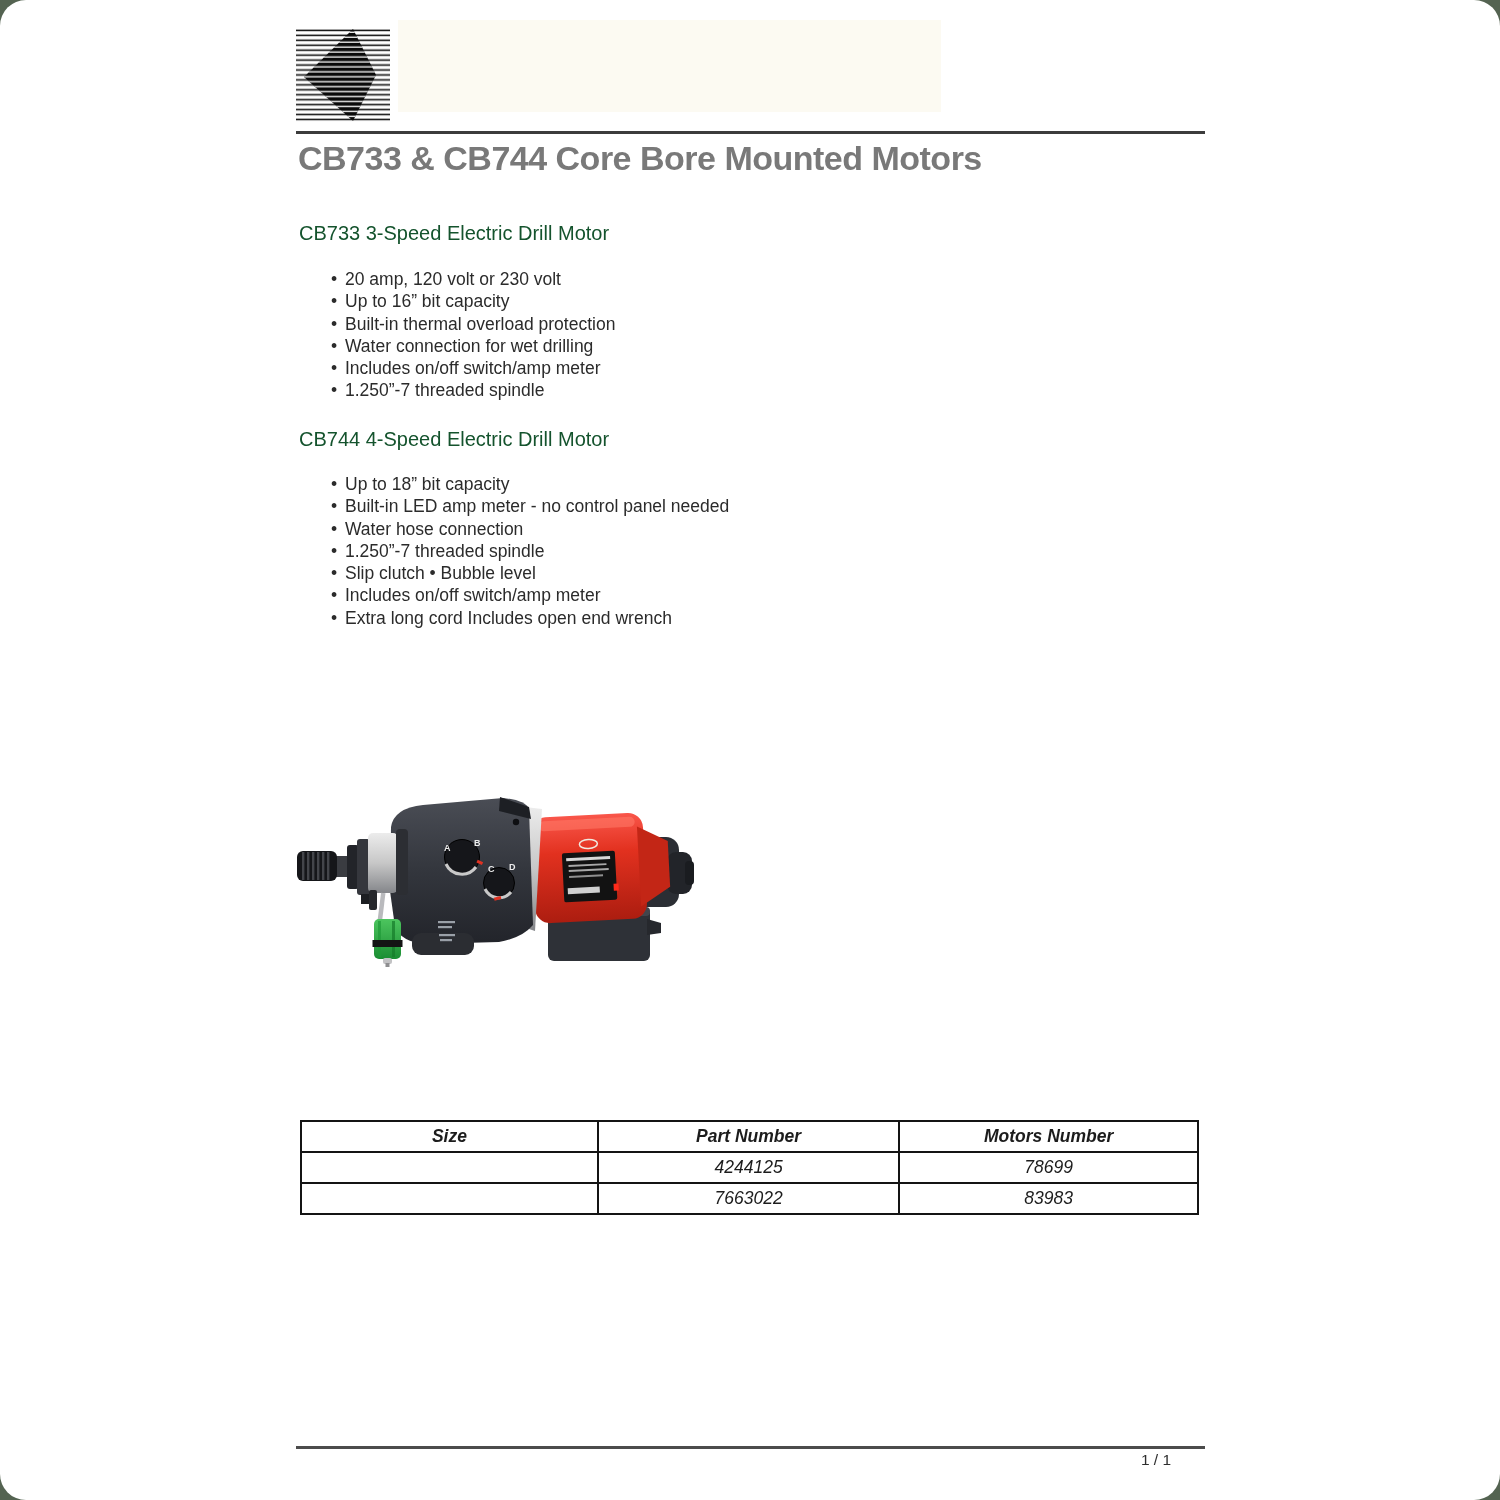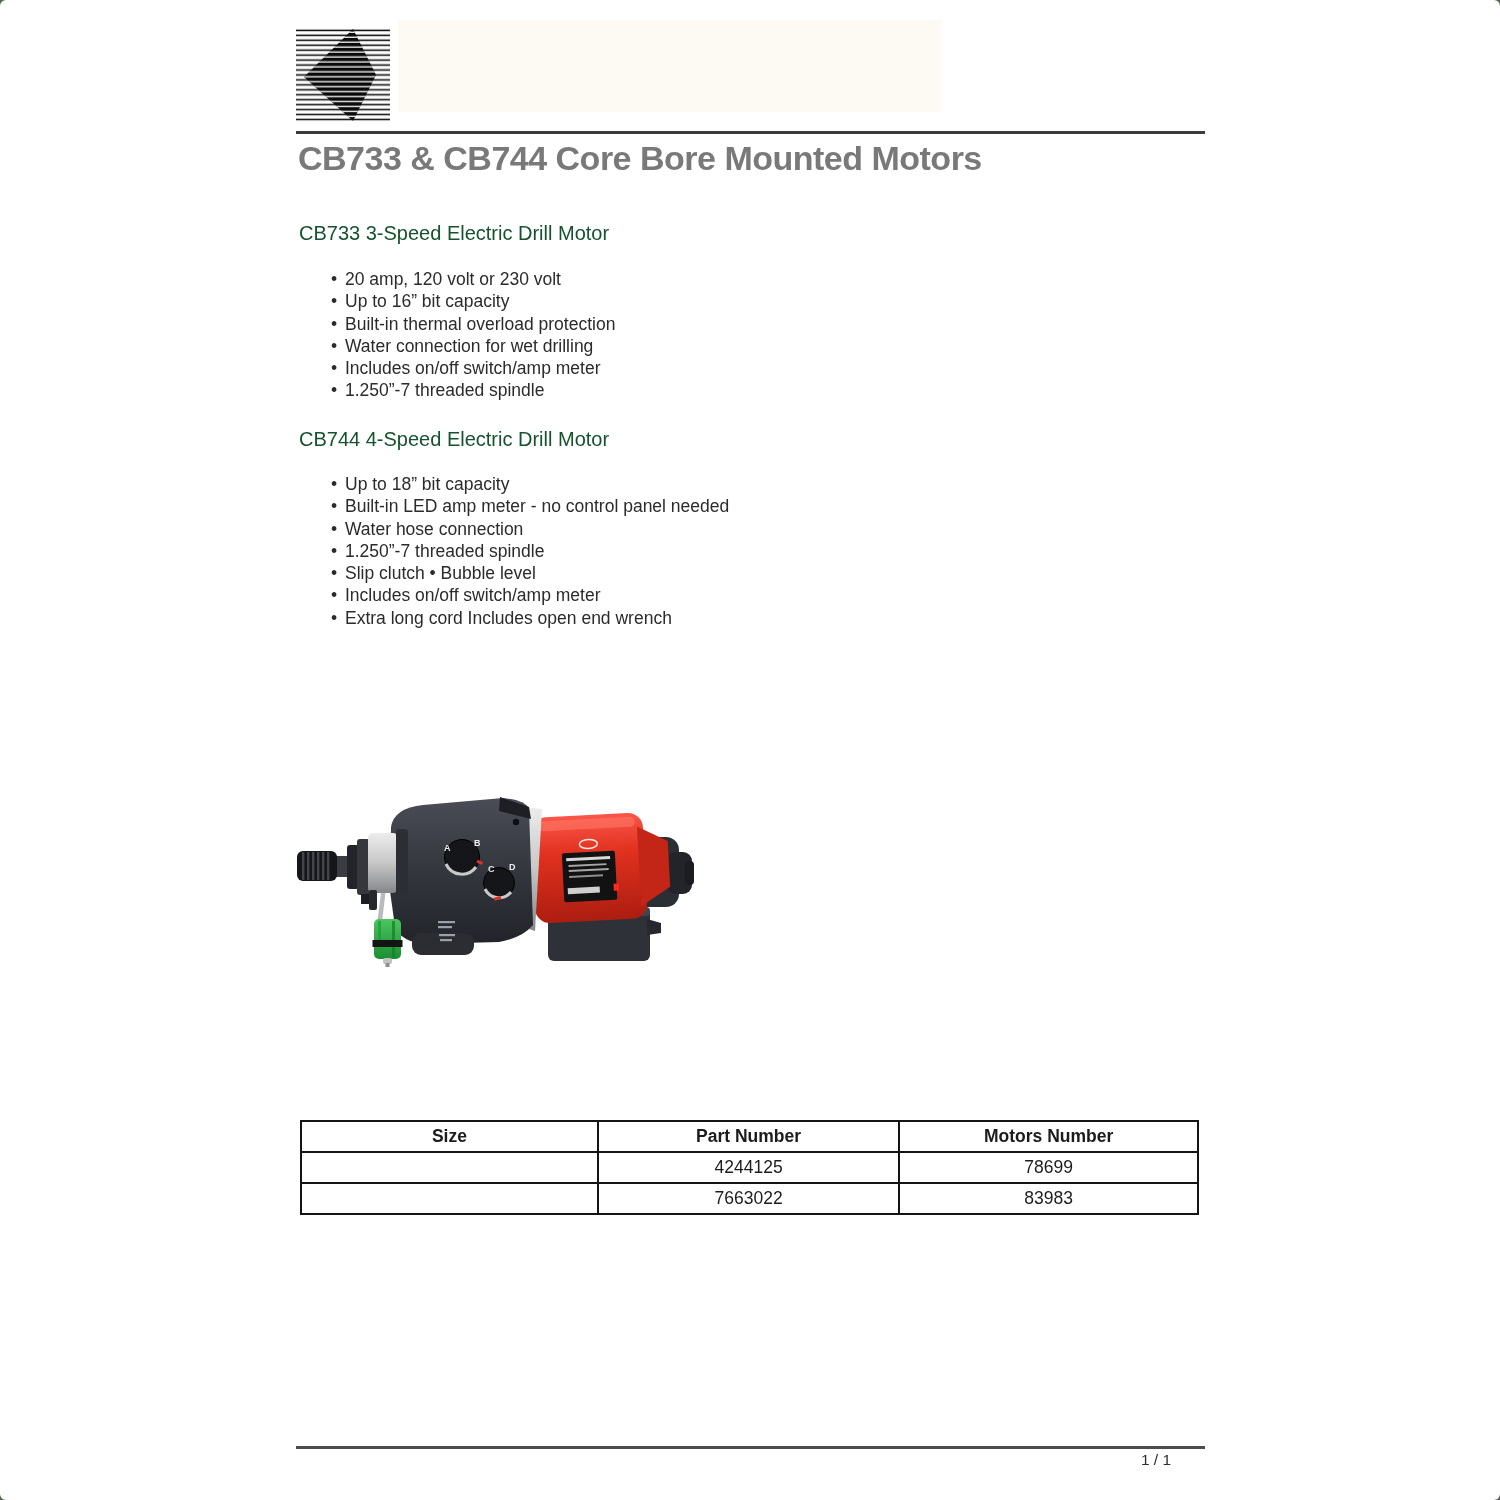--- a/index.html
+++ b/index.html
@@ -6,21 +6,21 @@
   body {
     width:1500px; height:1500px;
     background:#546351;
     font-family:"Liberation Sans", sans-serif;
     position:relative;
     overflow:hidden;
   }
   .page {
     position:absolute; inset:0;
     background:#ffffff;
-    border-radius:6px;
+    border-radius:26px;
   }
   .abs { position:absolute; }
 
   
   .logo-ghost {
     left:398px; top:20px; width:543px; height:92px;
     background:#fcfaf2;
   }
   .logo {
     left:296px; top:28px; width:94px; height:94px;
@@ -69,21 +69,21 @@
   
   table.spec-table {
     position:absolute; left:300px; top:1120px; width:899px;
     border-collapse:collapse;
     table-layout:fixed;
   }
   table.spec-table th, table.spec-table td {
     border:2.5px solid #141414;
     text-align:center; vertical-align:middle;
     height:29px; padding:0;
-    font-size:17.5px; color:#1c1c1c;
+    font-size:17.5px; color:#1c1c1c;font-style:italic;
   }
   table.spec-table th { font-weight:bold; }
   .col-size { width:33.1%; }
   .col-part { width:33.6%; }
   .col-cat  { width:33.3%; }
 
   
   .footer-rule {
     left:296px; top:1446px; width:909px; height:3px;
     background:#4c4c4c;

